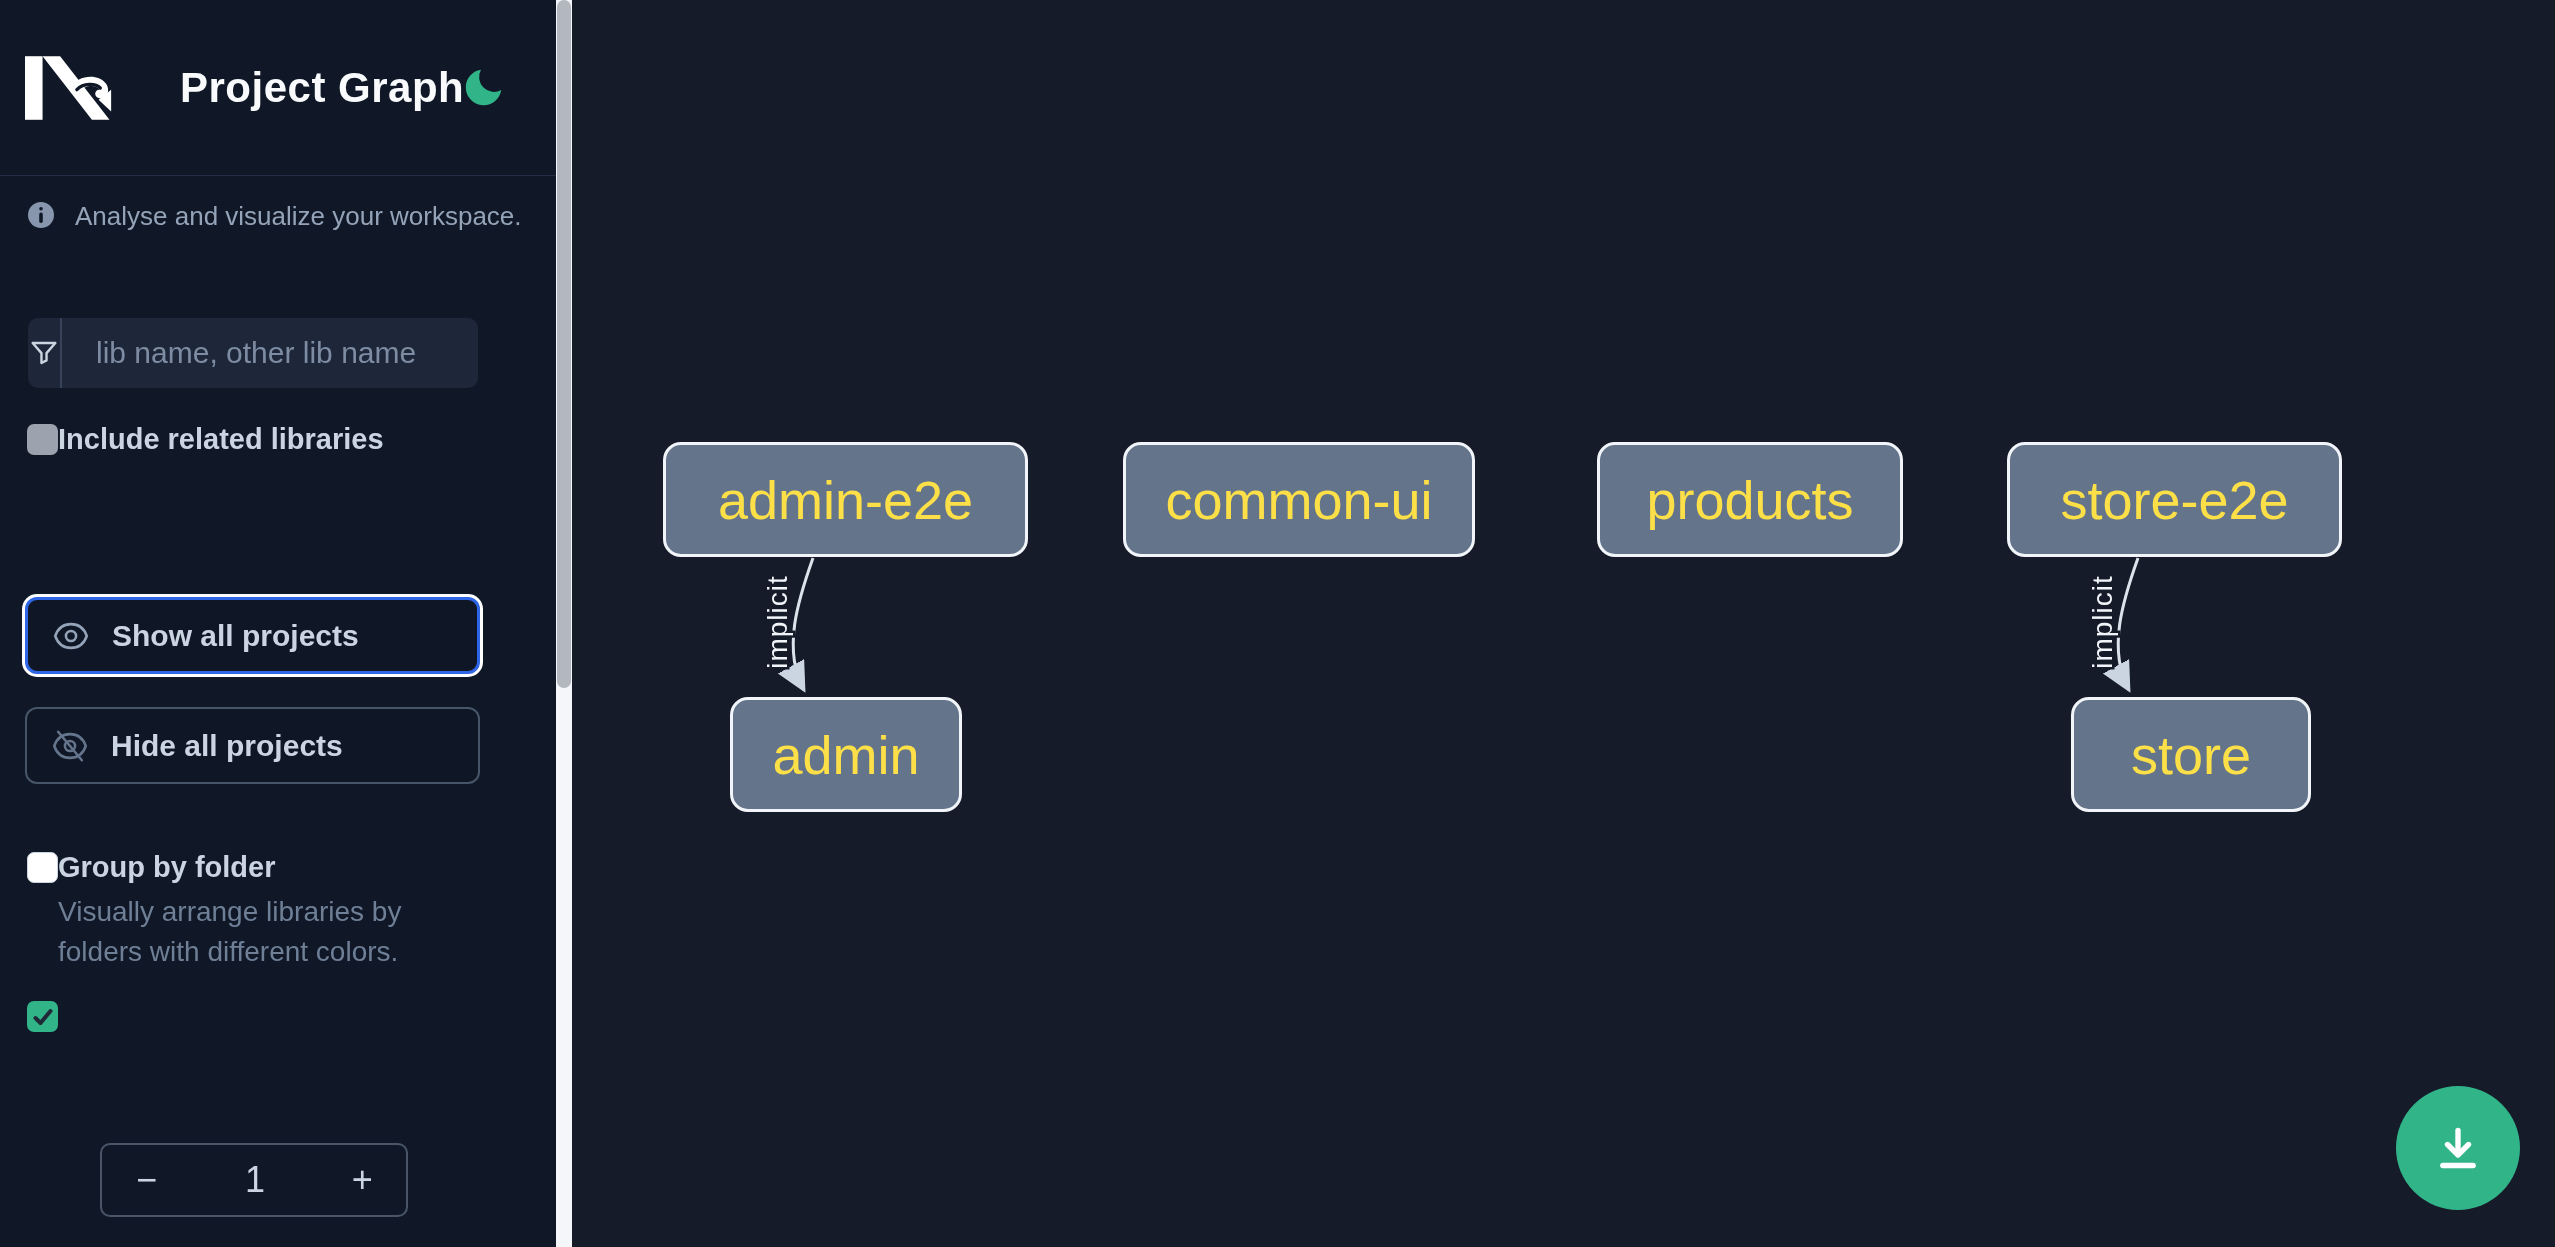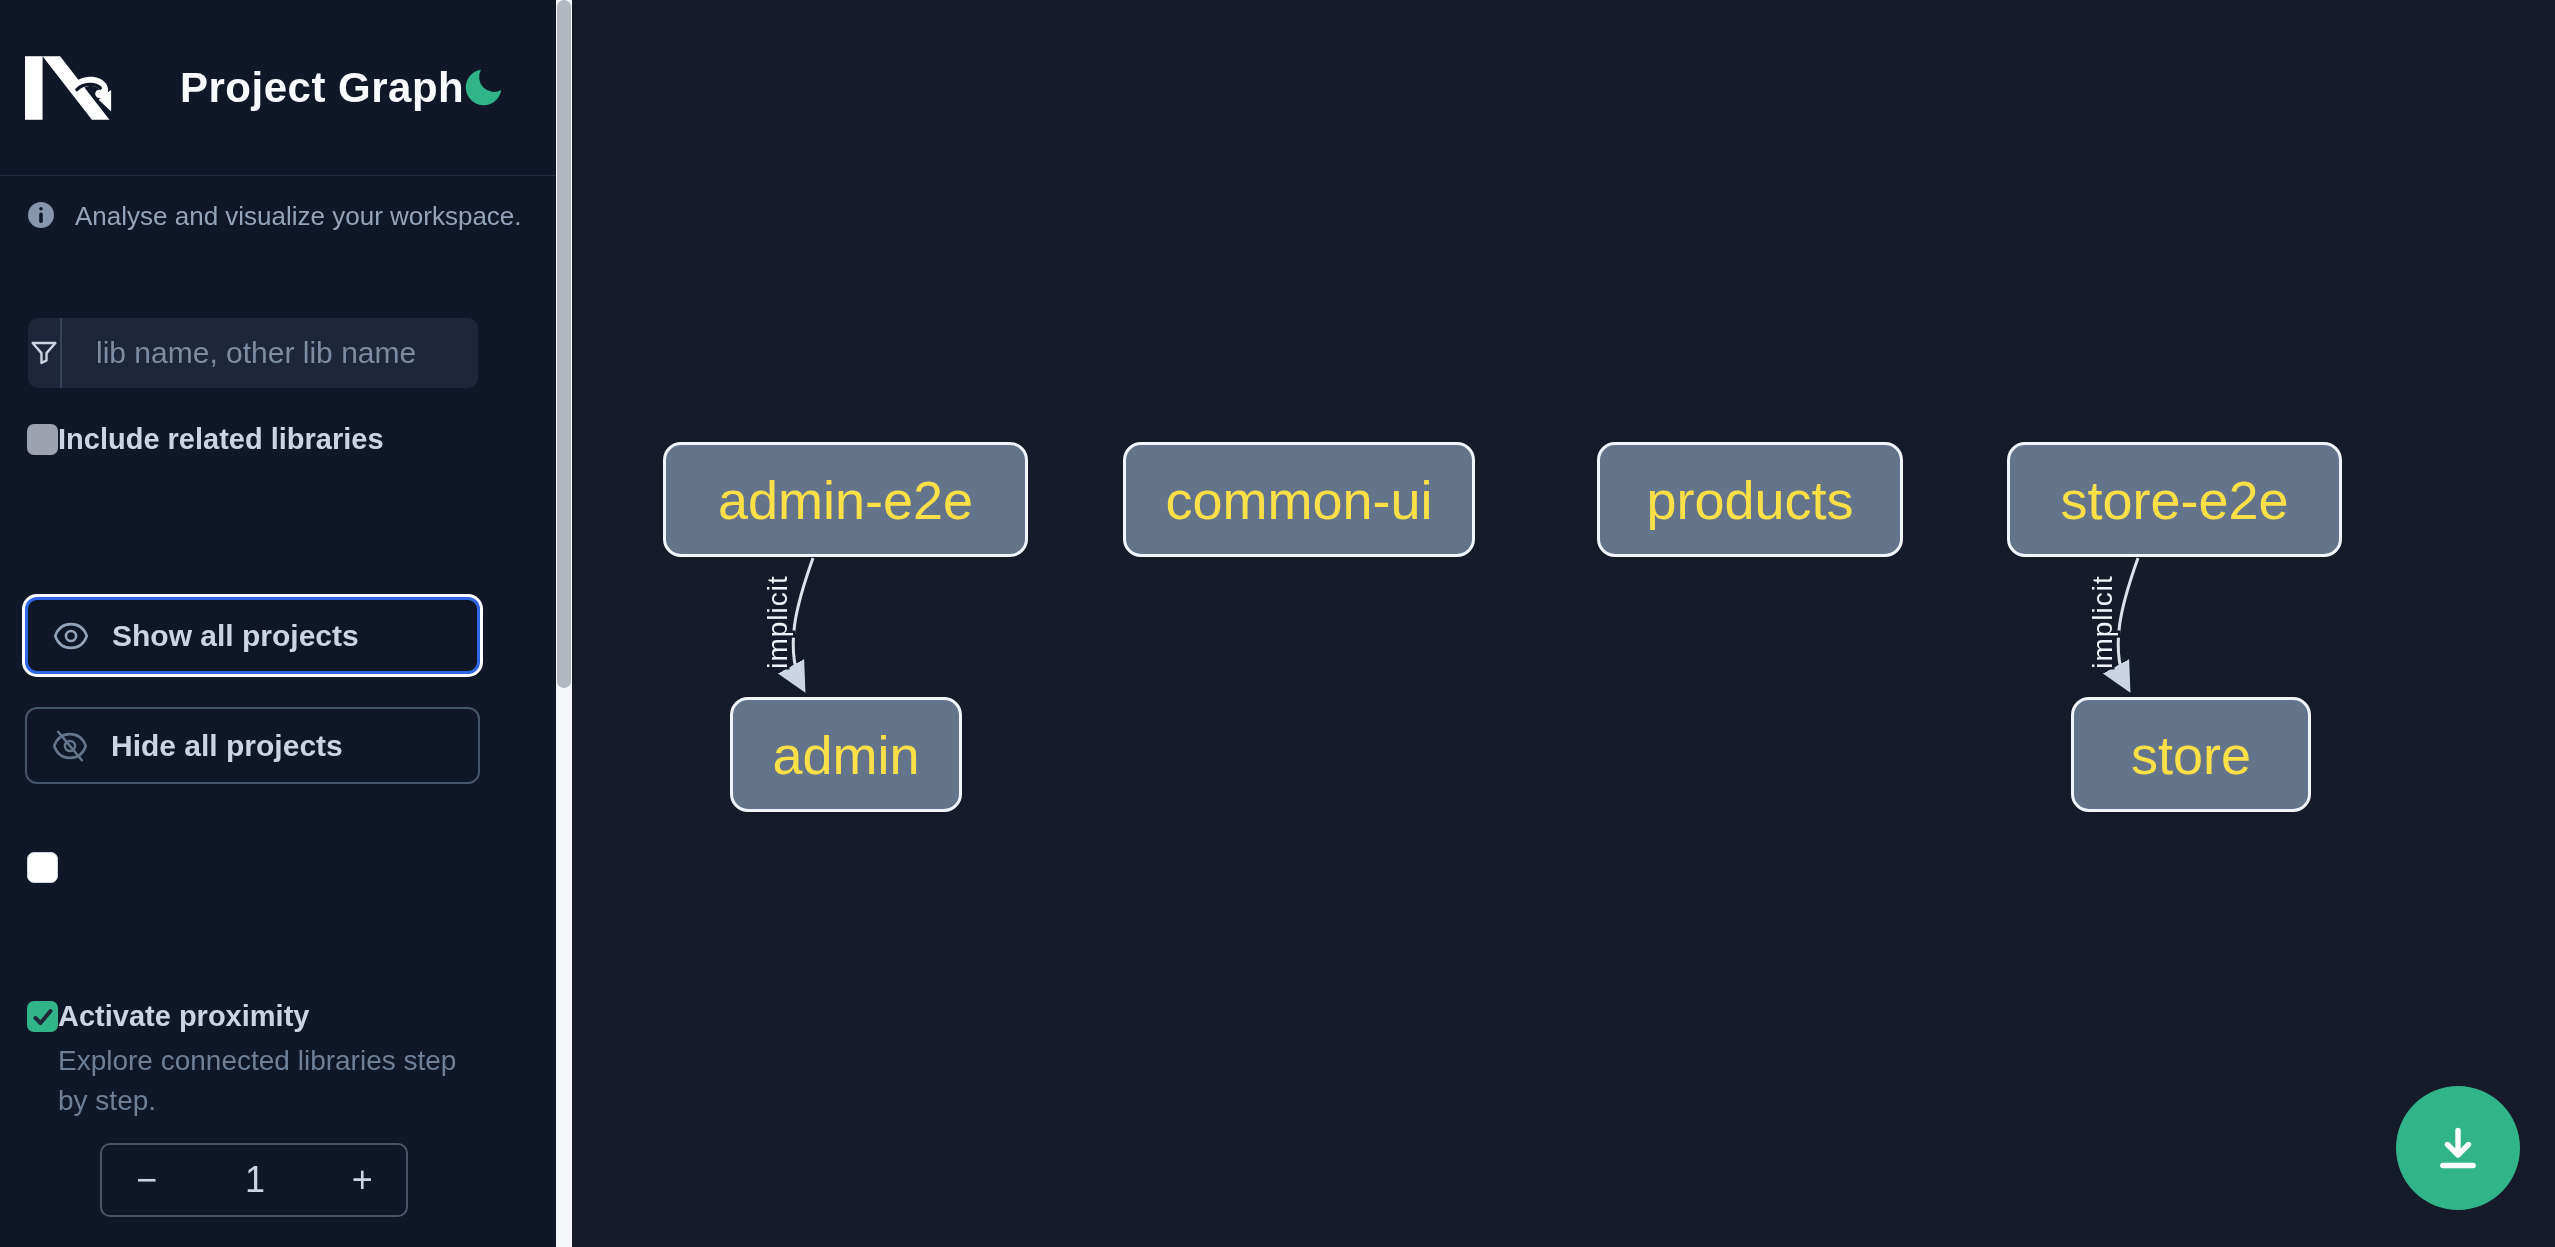--- a/index.html
+++ b/index.html
@@ -125,31 +125,31 @@
     <svg width="38" height="38" viewBox="0 0 24 24" fill="none" stroke="#64748b" stroke-width="1.6" stroke-linecap="round">
       <path d="M2.04 12C3.7 7.1 7.5 4.5 12 4.5s8.3 2.6 9.96 7.5C20.3 16.9 16.5 19.5 12 19.5S3.7 16.9 2.04 12Z"></path>
       <circle cx="12" cy="12" r="3.2"></circle>
       <line x1="4.5" y1="3" x2="19.5" y2="21"></line>
     </svg>
     <span>Hide all projects</span>
   </button>
 
   <div class="opt" style="top:850px">
     <div class="cb cb-white"></div>
+    <div class="opt-text">
+      <div class="opt-label">Group by folder</div>
+      <div class="opt-desc">Visually arrange libraries by folders with different colors.</div>
+    </div>
   </div>
 
   <div class="opt" style="top:999px">
     <div class="cb cb-check">
       <svg width="24" height="24" viewBox="0 0 24 24" fill="none" stroke="#1f2937" stroke-width="4" stroke-linecap="round" stroke-linejoin="round">
         <path d="M4.5 13l5 5 10-12"></path>
       </svg>
-    </div>
-    <div class="opt-text">
-      <div class="opt-label">Activate proximity</div>
-      <div class="opt-desc">Explore connected libraries step by step.</div>
     </div>
   </div>
 
   <div class="stepper">
     <button class="cell step-minus">−</button>
     <div class="cell step-value">1</div>
     <button class="cell step-plus">+</button>
   </div>
 
 </aside>

